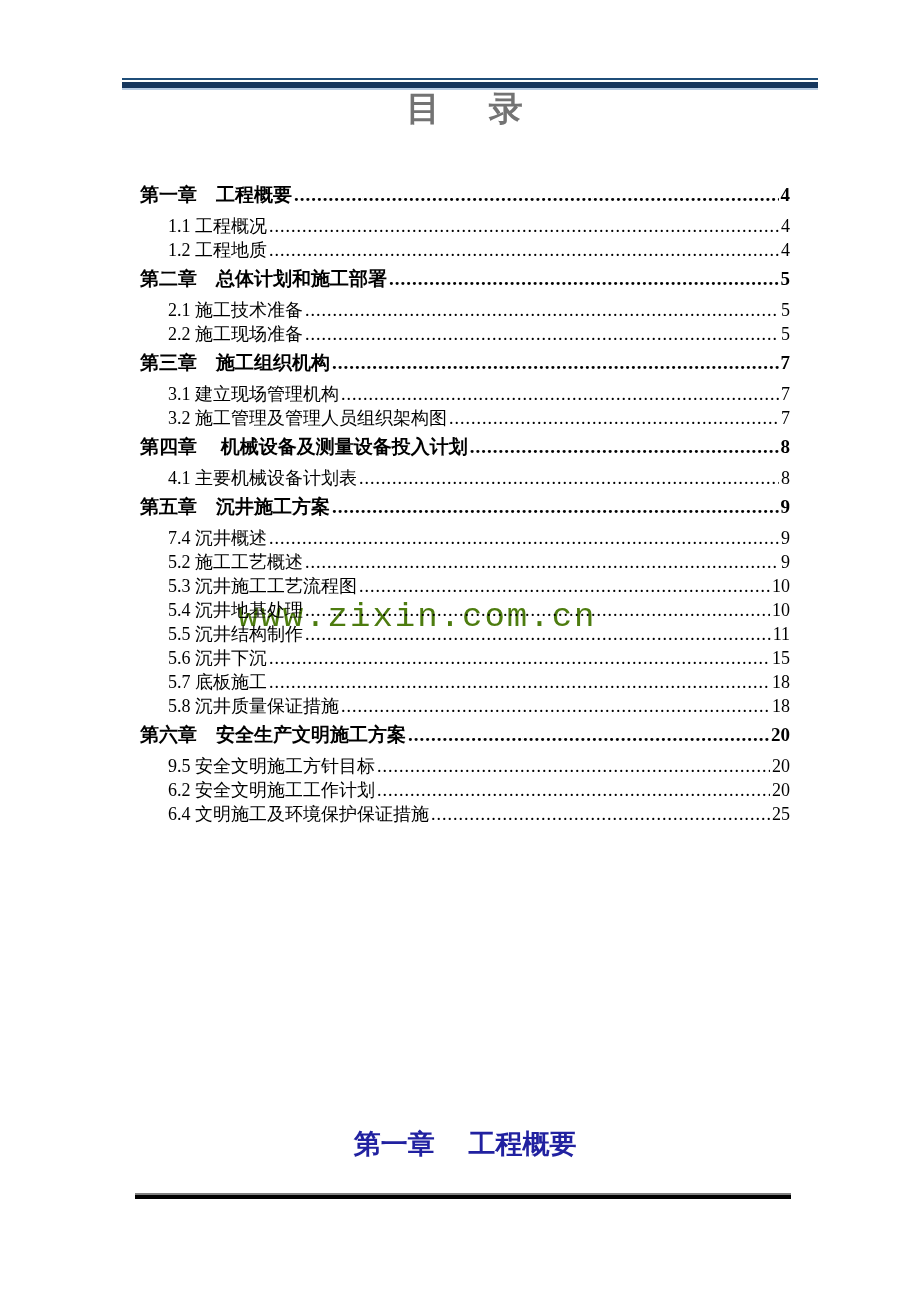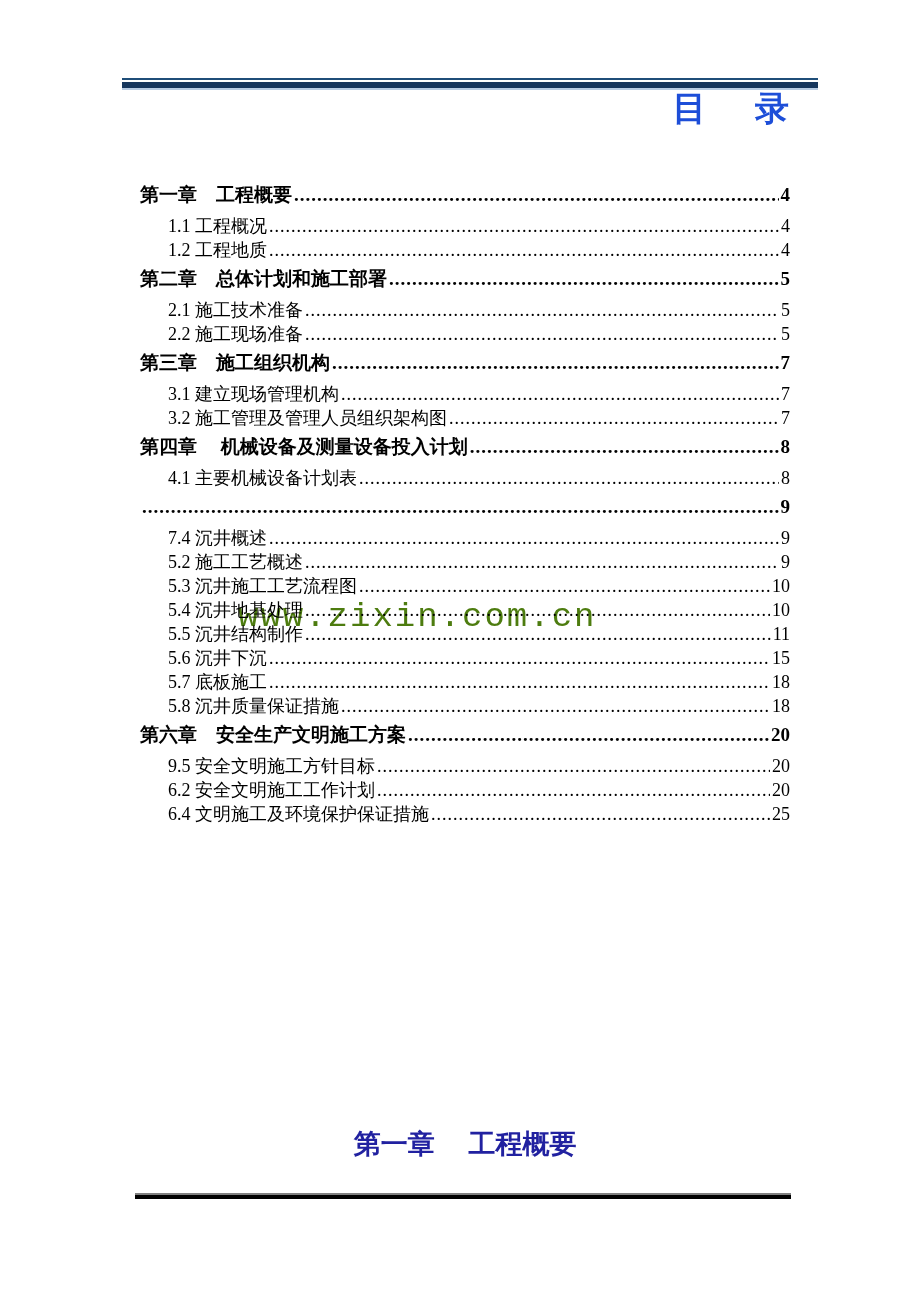--- a/index.html
+++ b/index.html
@@ -10,21 +10,21 @@
   }
   
   .top-rule{position:absolute;left:122px;top:78px;width:696px;}
   .top-rule .thin-navy{height:2px;background:#1F4E79;}
   .top-rule .gap{height:2px;background:#ffffff;}
   .top-rule .bar-navy{height:6px;background:#17375E;}
   .top-rule .thin-light{height:2px;background:#B8CCE4;}
   
   .doc-title{
     position:absolute;left:140px;top:86px;width:650px;margin:0;
-    text-align:right;font-size:34px;font-weight:bold;color:#1d4ed8;
+    text-align:center;font-size:34px;font-weight:bold;color:#737373;
     white-space:pre;letter-spacing:1px;
   }
   
   .watermark{
     position:absolute;left:238px;top:598px;width:470px;z-index:0;
     font-family:Liberation Mono, monospace;
     font-size:34px;color:#4d7c0f;letter-spacing:2px;white-space:nowrap;
   }
   
   .toc{position:absolute;left:140px;top:182px;width:650px;z-index:1;}
@@ -81,21 +81,21 @@
       <div class="toc-row sub"><span class="toc-label">1.1 工程概况</span><span class="leader"></span><span class="pagenum">4</span></div>
       <div class="toc-row sub"><span class="toc-label">1.2 工程地质</span><span class="leader"></span><span class="pagenum">4</span></div>
       <div class="toc-row chapter"><span class="toc-label">第二章　总体计划和施工部署</span><span class="leader"></span><span class="pagenum">5</span></div>
       <div class="toc-row sub"><span class="toc-label">2.1 施工技术准备</span><span class="leader"></span><span class="pagenum">5</span></div>
       <div class="toc-row sub"><span class="toc-label">2.2 施工现场准备</span><span class="leader"></span><span class="pagenum">5</span></div>
       <div class="toc-row chapter"><span class="toc-label">第三章　施工组织机构</span><span class="leader"></span><span class="pagenum">7</span></div>
       <div class="toc-row sub"><span class="toc-label">3.1 建立现场管理机构</span><span class="leader"></span><span class="pagenum">7</span></div>
       <div class="toc-row sub"><span class="toc-label">3.2 施工管理及管理人员组织架构图</span><span class="leader"></span><span class="pagenum">7</span></div>
       <div class="toc-row chapter"><span class="toc-label">第四章　 机械设备及测量设备投入计划</span><span class="leader"></span><span class="pagenum">8</span></div>
       <div class="toc-row sub"><span class="toc-label">4.1 主要机械设备计划表</span><span class="leader"></span><span class="pagenum">8</span></div>
-      <div class="toc-row chapter"><span class="leader"></span><span class="pagenum">9</span></div>
+      <div class="toc-row chapter"><span class="toc-label">第五章　沉井施工方案</span><span class="leader"></span><span class="pagenum">9</span></div>
       <div class="toc-row sub"><span class="toc-label">7.4 沉井概述</span><span class="leader"></span><span class="pagenum">9</span></div>
       <div class="toc-row sub"><span class="toc-label">5.2 施工工艺概述</span><span class="leader"></span><span class="pagenum">9</span></div>
       <div class="toc-row sub"><span class="toc-label">5.3 沉井施工工艺流程图</span><span class="leader"></span><span class="pagenum">10</span></div>
       <div class="toc-row sub"><span class="toc-label">5.4 沉井地基处理</span><span class="leader"></span><span class="pagenum">10</span></div>
       <div class="toc-row sub"><span class="toc-label">5.5 沉井结构制作</span><span class="leader"></span><span class="pagenum">11</span></div>
       <div class="toc-row sub"><span class="toc-label">5.6 沉井下沉</span><span class="leader"></span><span class="pagenum">15</span></div>
       <div class="toc-row sub"><span class="toc-label">5.7 底板施工</span><span class="leader"></span><span class="pagenum">18</span></div>
       <div class="toc-row sub"><span class="toc-label">5.8 沉井质量保证措施</span><span class="leader"></span><span class="pagenum">18</span></div>
       <div class="toc-row chapter"><span class="toc-label">第六章　安全生产文明施工方案</span><span class="leader"></span><span class="pagenum">20</span></div>
       <div class="toc-row sub"><span class="toc-label">9.5 安全文明施工方针目标</span><span class="leader"></span><span class="pagenum">20</span></div>

